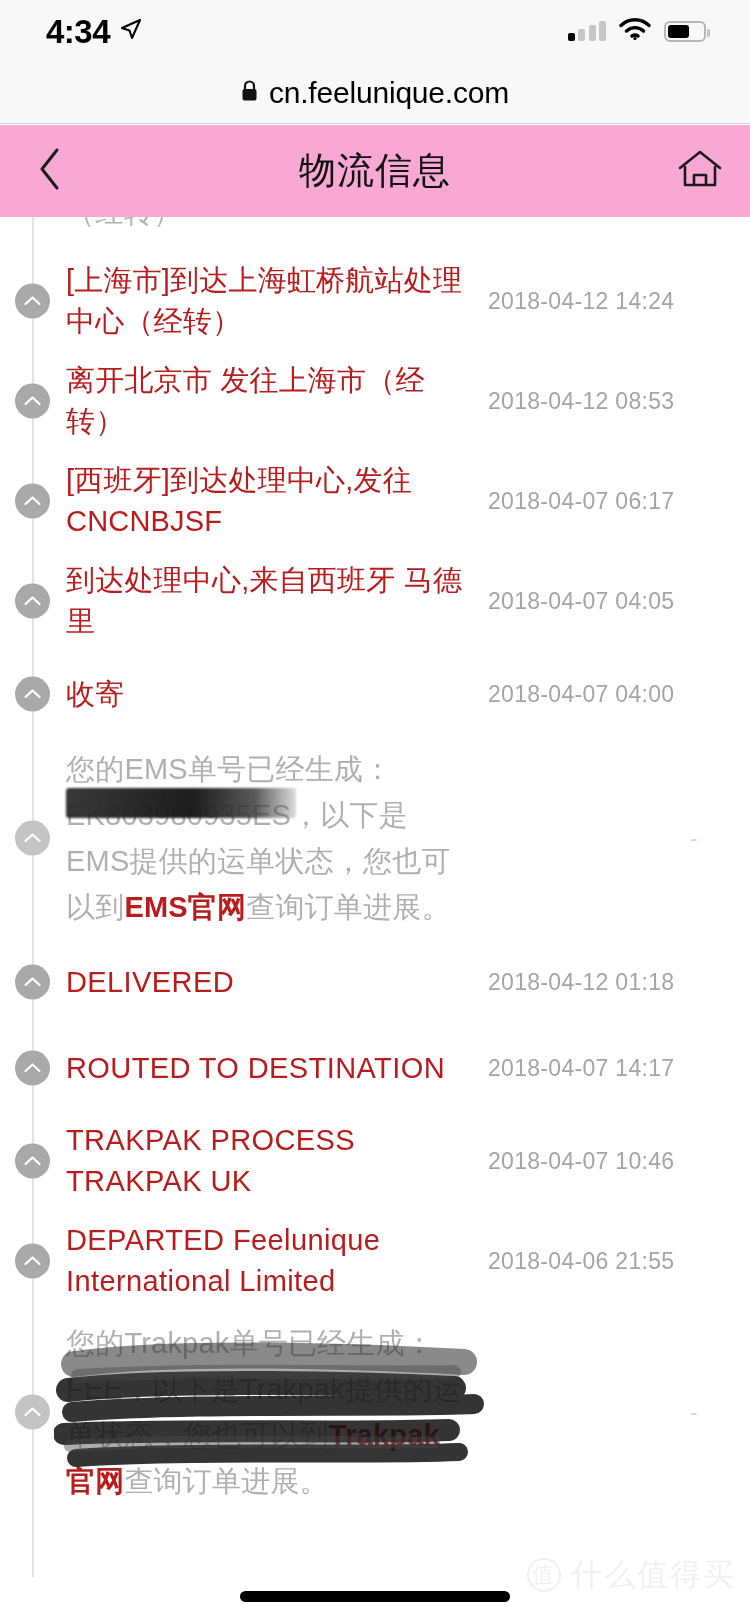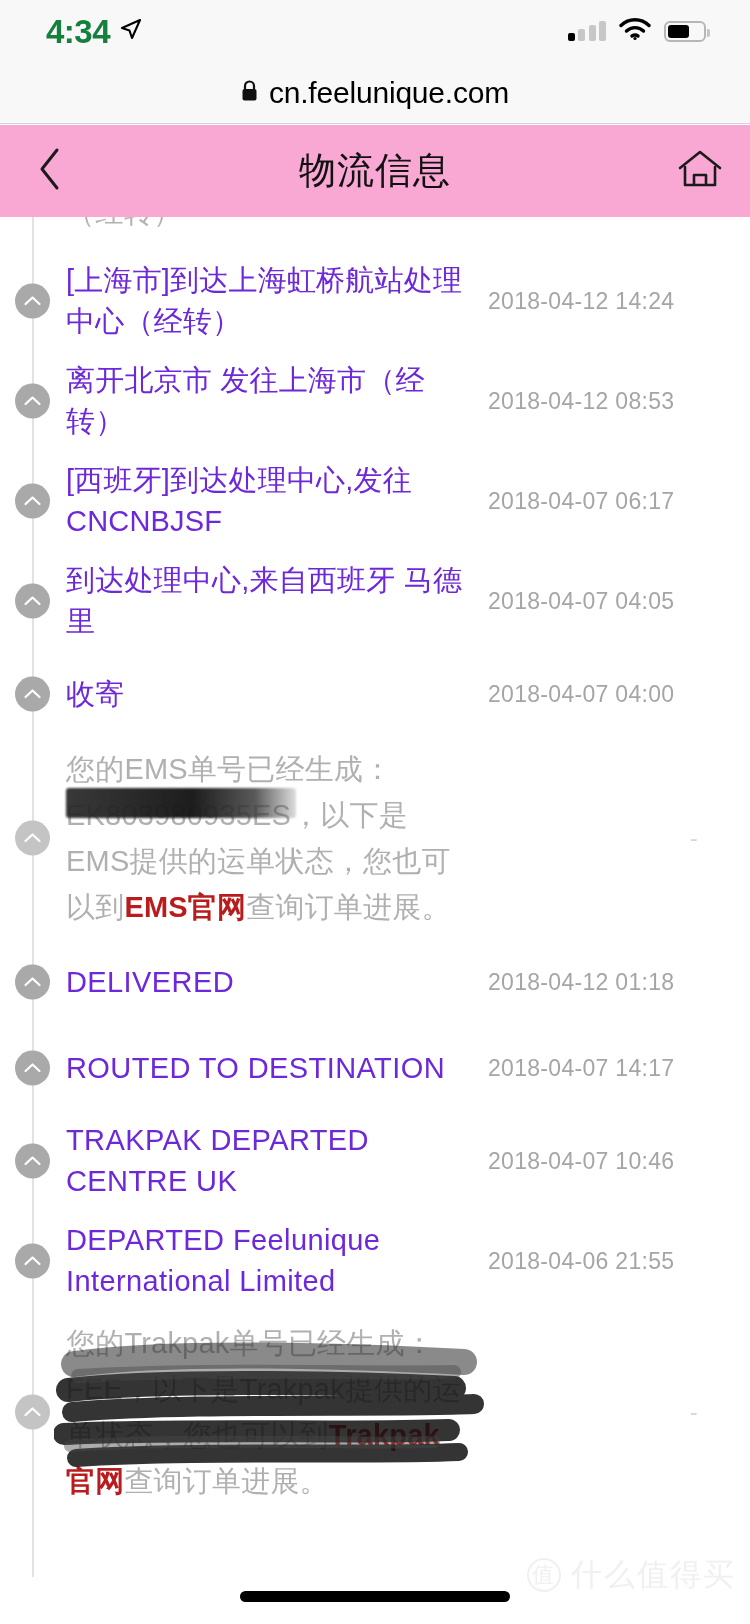--- a/index.html
+++ b/index.html
@@ -27,21 +27,21 @@
   .status-bar {
     position: absolute; top: 0; left: 0;
     width: 750px; height: 62px;
     display: flex; align-items: center;
     justify-content: space-between;
     padding: 0 44px 0 46px;
   }
   .status-left { display: flex; align-items: center; gap: 9px; }
   .status-time {
     font-size: 33px; font-weight: bold;
-    color: #15803d; letter-spacing: -0.5px;
+    color: #000000; letter-spacing: -0.5px;
     line-height: 1;
   }
   .loc-arrow { display: block; }
   .status-right { display: flex; align-items: center; gap: 13px; }
   .sig-bars { display: flex; align-items: flex-end; gap: 3.5px; height: 20px; }
   .sig-bars i { display: block; width: 7px; border-radius: 2px; background: #c7c7c7; }
   .sig-bars i.on { background: #000; }
   .sig-bars i:nth-child(1) { height: 8px; }
   .sig-bars i:nth-child(2) { height: 12px; }
   .sig-bars i:nth-child(3) { height: 16px; }
@@ -133,21 +133,21 @@
     background: #a9a9a9;
     display: flex; align-items: center; justify-content: center;
     z-index: 2;
   }
   .node.faded { background: #c4c4c4; }
   .row-desc {
     width: 398px;
     margin-left: 66px;
     font-size: 29px;
     line-height: 41px;
-    color: #6d28d9;
+    color: #b91c1c;
     letter-spacing: 0.2px;
     word-break: break-word;
   }
   .row-desc.en { letter-spacing: 0.4px; }
   .row-date {
     position: absolute; left: 488px;
     width: 230px;
     font-size: 23px;
     color: #a5a5a5;
     letter-spacing: 0.3px;
@@ -360,21 +360,21 @@
       <span class="row-desc en">ROUTED TO DESTINATION</span>
       <span class="row-date">2018-04-07 14:17</span>
     </div>
 
     <div class="row">
       <span class="node">
         <svg width="19" height="13" viewBox="0 0 19 13">
             <path d="M2.5 9.5 L9.5 3 L16.5 9.5" fill="none" stroke="#fff" stroke-width="2.2" stroke-linecap="round" stroke-linejoin="round"></path>
           </svg>
       </span>
-      <span class="row-desc en">TRAKPAK DEPARTED CENTRE UK</span>
+      <span class="row-desc en">TRAKPAK PROCESS TRAKPAK UK</span>
       <span class="row-date">2018-04-07 10:46</span>
     </div>
 
     <div class="row">
       <span class="node">
         <svg width="19" height="13" viewBox="0 0 19 13">
             <path d="M2.5 9.5 L9.5 3 L16.5 9.5" fill="none" stroke="#fff" stroke-width="2.2" stroke-linecap="round" stroke-linejoin="round"></path>
           </svg>
       </span>
       <span class="row-desc en">DEPARTED Feelunique International Limited</span>

